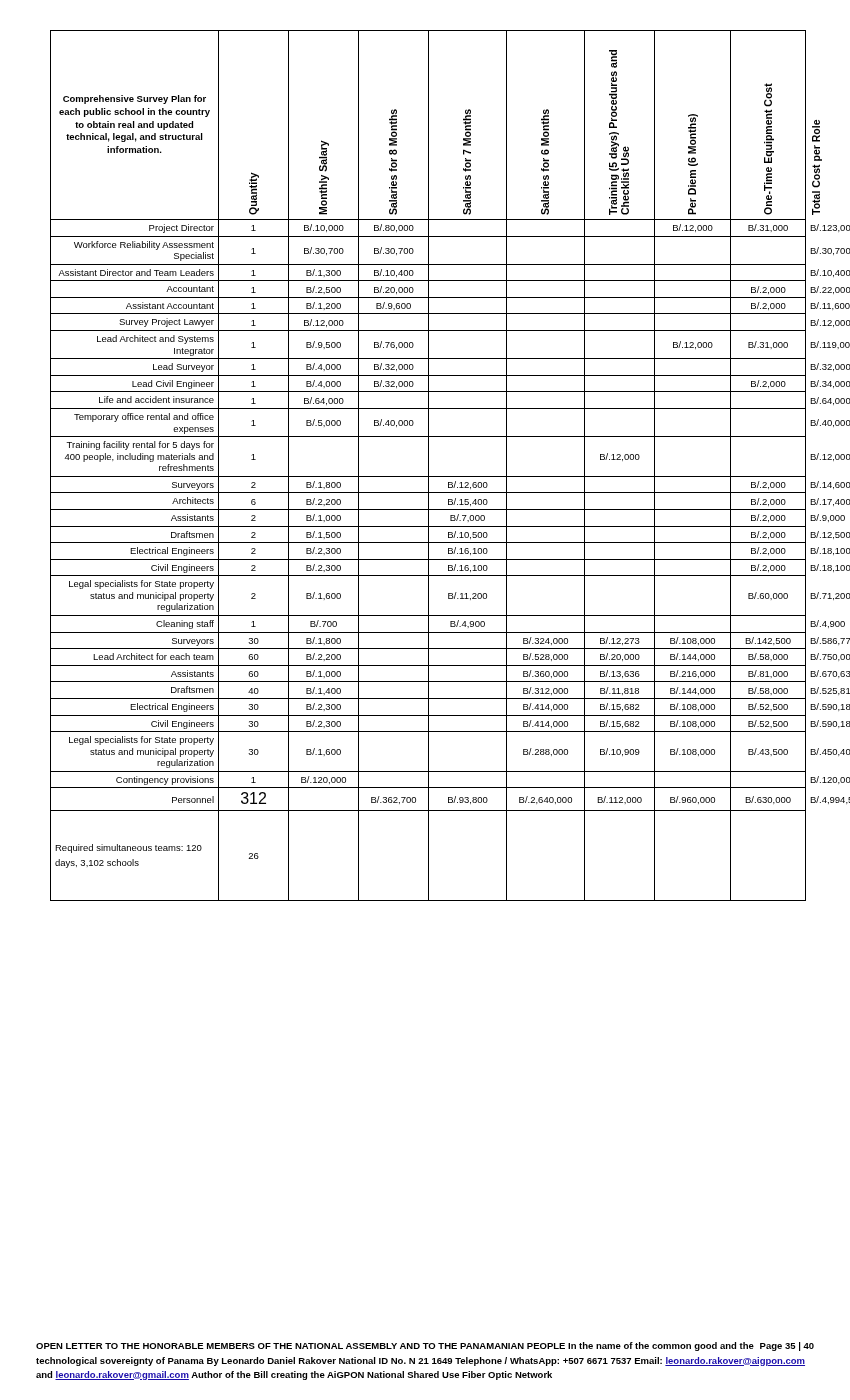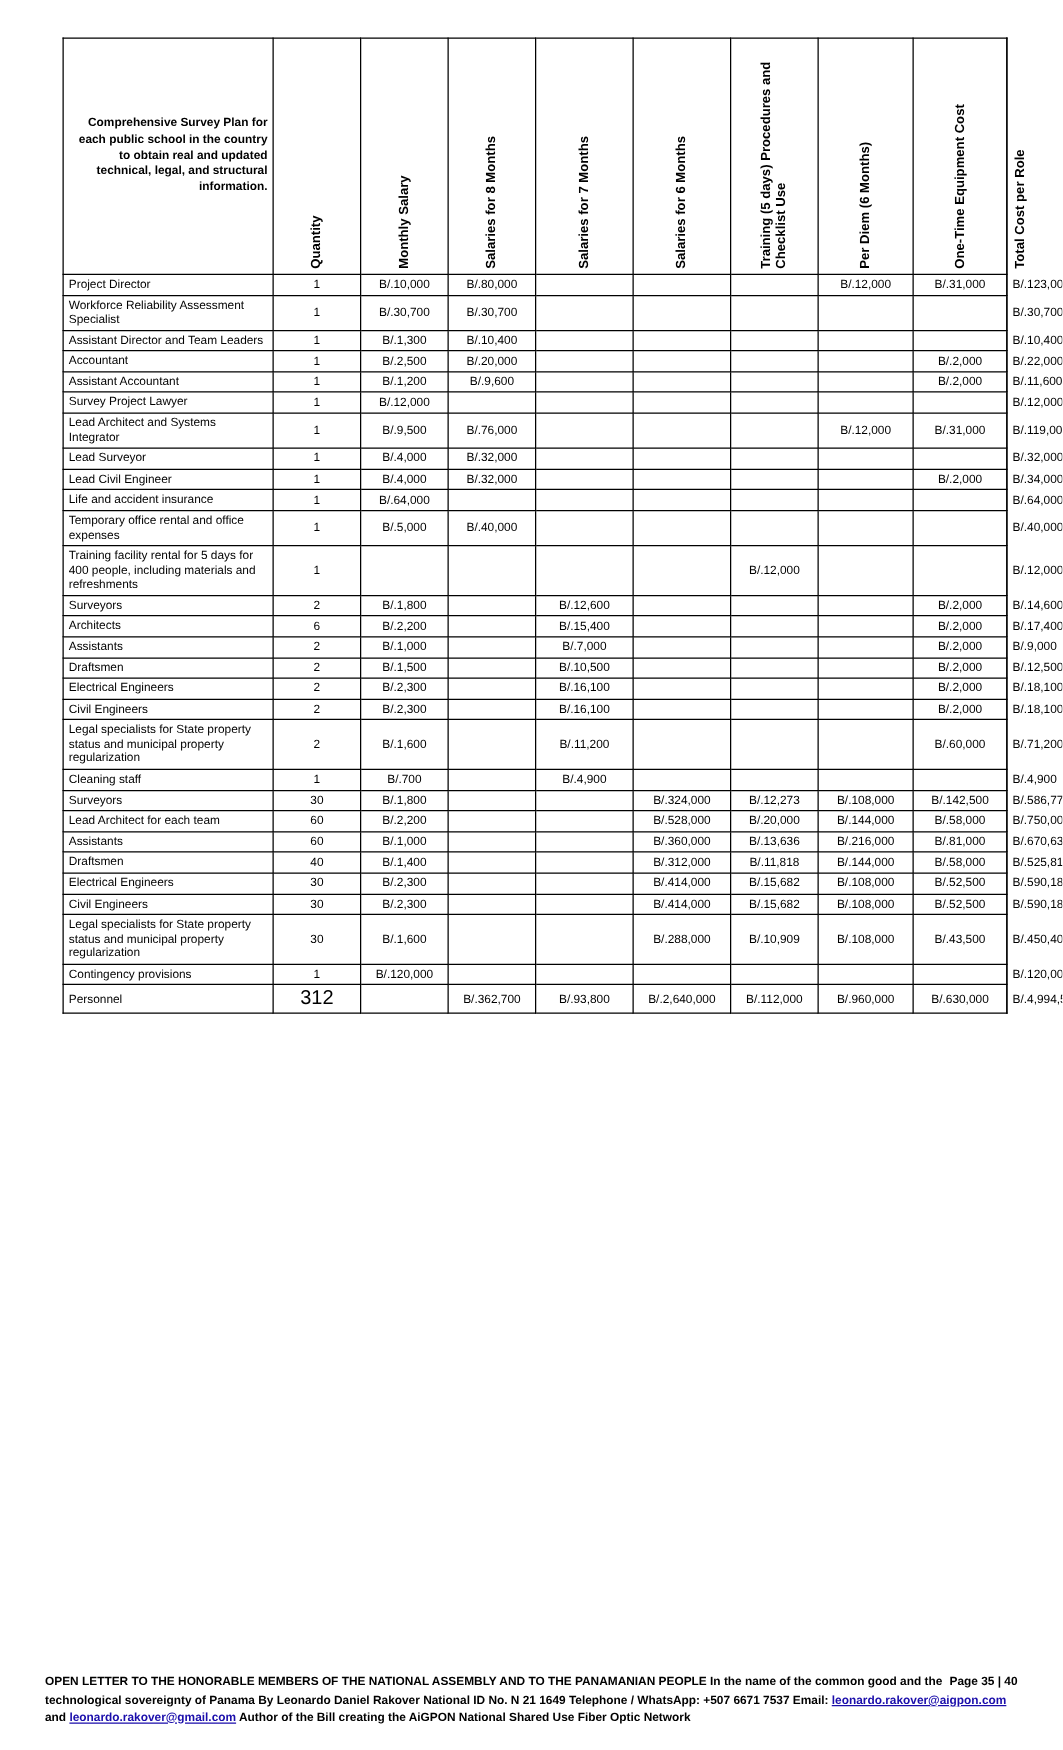--- a/index.html
+++ b/index.html
@@ -53,29 +53,29 @@
     font-size: 10.5px;
     font-weight: bold;
     line-height: 1.15;
     height: 180px;
     display: block;
     margin: 2px auto;
     text-align: left;
   }
   th.title-cell {
     vertical-align: top;
-    text-align: right;
+    text-align: center;
     font-size: 11px;
     line-height: 1.35;
     font-weight: bold;
     padding: 6px 5px;
     margin-left: 28px;
   }
   td.rolename {
-    text-align: left;
+    text-align: right;
     font-size: 9px;
     line-height: 1.22;
     padding: 3px 4px;
   }
   td.qty {
     text-align: center;
     font-size: 11px;
   }
   td.num {
     text-align: center;
@@ -515,20 +515,32 @@
             <td class="qty">312</td>
             <td class="num"></td>
             <td class="num">B/.362,700</td>
             <td class="num">B/.93,800</td>
             <td class="num">B/.2,640,000</td>
             <td class="num">B/.112,000</td>
             <td class="num">B/.960,000</td>
             <td class="num">B/.630,000</td>
             <td class="num">B/.4,994,500</td>
           </tr>
+          <tr>
+            <td class="freetext" colspan="2">Required simultaneous teams: 120 days, 3,102 schools</td>
+            <td class="freeqty">26</td>
+            <td class="noborder"></td>
+            <td class="noborder"></td>
+            <td class="noborder"></td>
+            <td class="noborder"></td>
+            <td class="noborder"></td>
+            <td class="noborder"></td>
+            <td class="noborder"></td>
+            <td class="noborder"></td>
+          </tr>
         </tbody>
     </table>
   </div>
 
   <div class="footer">
     <span class="page-no">Page 35 | 40</span>
     <span>OPEN LETTER TO THE HONORABLE MEMBERS OF THE NATIONAL ASSEMBLY AND TO THE PANAMANIAN PEOPLE In the name of the common good and the technological sovereignty of Panama By Leonardo Daniel Rakover National ID No. N 21 1649 Telephone / WhatsApp: +507 6671 7537 Email: </span><span class="link">leonardo.rakover@aigpon.com</span><span> and </span><span class="link">leonardo.rakover@gmail.com</span><span> Author of the Bill creating the AiGPON National Shared Use Fiber Optic Network</span>
   </div>
 
 </div>

